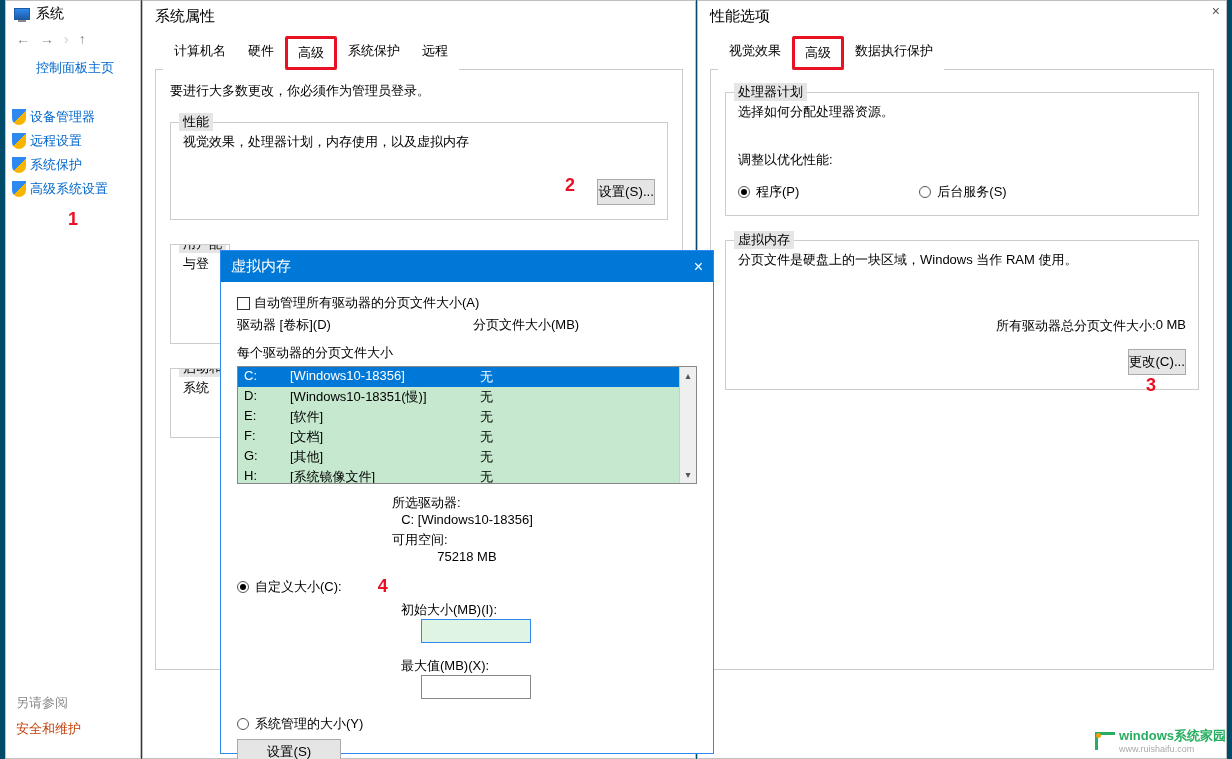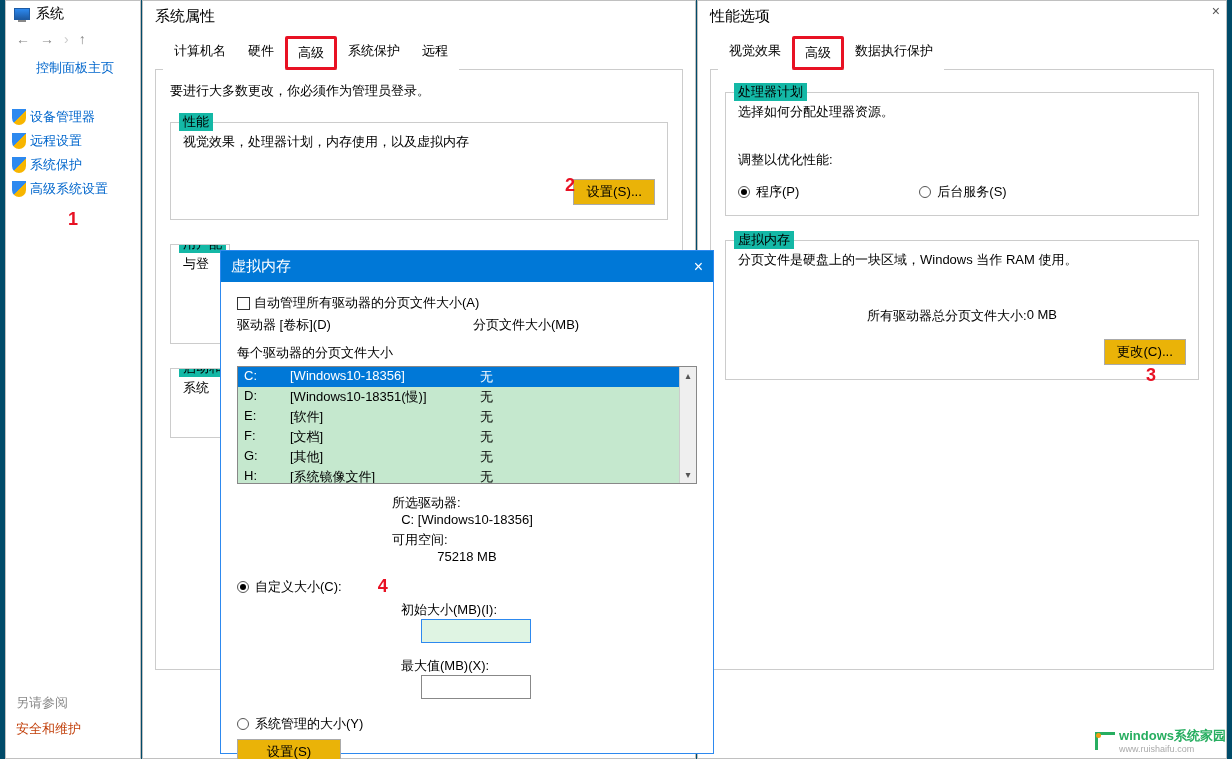--- a/index.html
+++ b/index.html
@@ -21,22 +21,22 @@
   .see-also { position:absolute; bottom:20px; left:10px; color:#888;}
   
   #win-sysprop { left:142px; top:0; width:554px; height:759px; }
   .title { font-size:15px; padding:6px 12px 10px 12px;}
   .tabs-row { border-bottom:1px solid #ccc; padding:0 8px; display:flex; }
   .tab { padding:5px 10px; border:1px solid transparent; border-bottom:none; background:#fff; cursor:pointer; margin-bottom:-1px;}
   .tab.active { border-color:#ccc; background:#fff;}
   .red-box { border:3px solid #e81123 !important; border-radius:2px;}
   .content-pad { padding:12px 14px;}
   .fieldset { border:1px solid #ccc; padding:10px 12px 14px 12px; margin-top:10px; position:relative;}
-  .fieldset .legend { position:absolute; top:-10px; left:8px; background:#14b8a6; padding:0 4px;}
-  .btn { border:1px solid #aaa; background:#eab308; padding:3px 12px; cursor:pointer;}
+  .fieldset .legend { position:absolute; top:-10px; left:8px; background:#e5e5e5; padding:0 4px;}
+  .btn { border:1px solid #aaa; background:#e5e5e5; padding:3px 0; cursor:pointer;}
   
   #win-perf { left:697px; top:0; width:530px; height:759px;}
   .radio-row { display:flex; align-items:center; gap:6px; }
   .radio-dot { width:12px;height:12px;border:1px solid #555;border-radius:50%; display:inline-flex;align-items:center;justify-content:center;}
   .radio-dot.sel:after{content:"";width:6px;height:6px;background:#000;border-radius:50%;}
   
   #win-vm { left:220px; top:250px; width:494px; height:504px; z-index:10; border:1px solid #2d89ef;}
   #win-vm .vm-title { background:#0078d7;color:#fff;padding:6px 10px;font-size:15px; display:flex; justify-content:space-between; align-items:center;}
   .checkbox { width:13px;height:13px;border:1px solid #333;display:inline-block;vertical-align:middle;margin-right:4px;}
   .drive-list { border:1px solid #888; height:118px; overflow:hidden; position:relative; margin-top:4px; font-size:13px;}
@@ -148,21 +148,21 @@
             </label>
           <label class="radio-row">
               <span class="radio-dot"></span>
               <span>后台服务(S)</span>
             </label>
         </div>
       </div>
       <div class="fieldset" style="margin-top:24px">
         <span class="legend">虚拟内存</span>
         <div>分页文件是硬盘上的一块区域，Windows 当作 RAM 使用。</div>
-        <div style="display:flex;justify-content:center;margin-top:38px">
+        <div style="display:flex;justify-content:flex-end;margin-top:48px">
           <span>所有驱动器总分页文件大小:</span>
           <span>0 MB</span>
         </div>
         <div style="text-align:right;margin-top:14px;position:relative">
           <span class="num-badge" style="position:absolute;right:30px;top:26px">3</span>
           <button class="btn">更改(C)...</button>
         </div>
       </div>
     </div>
   </div>

